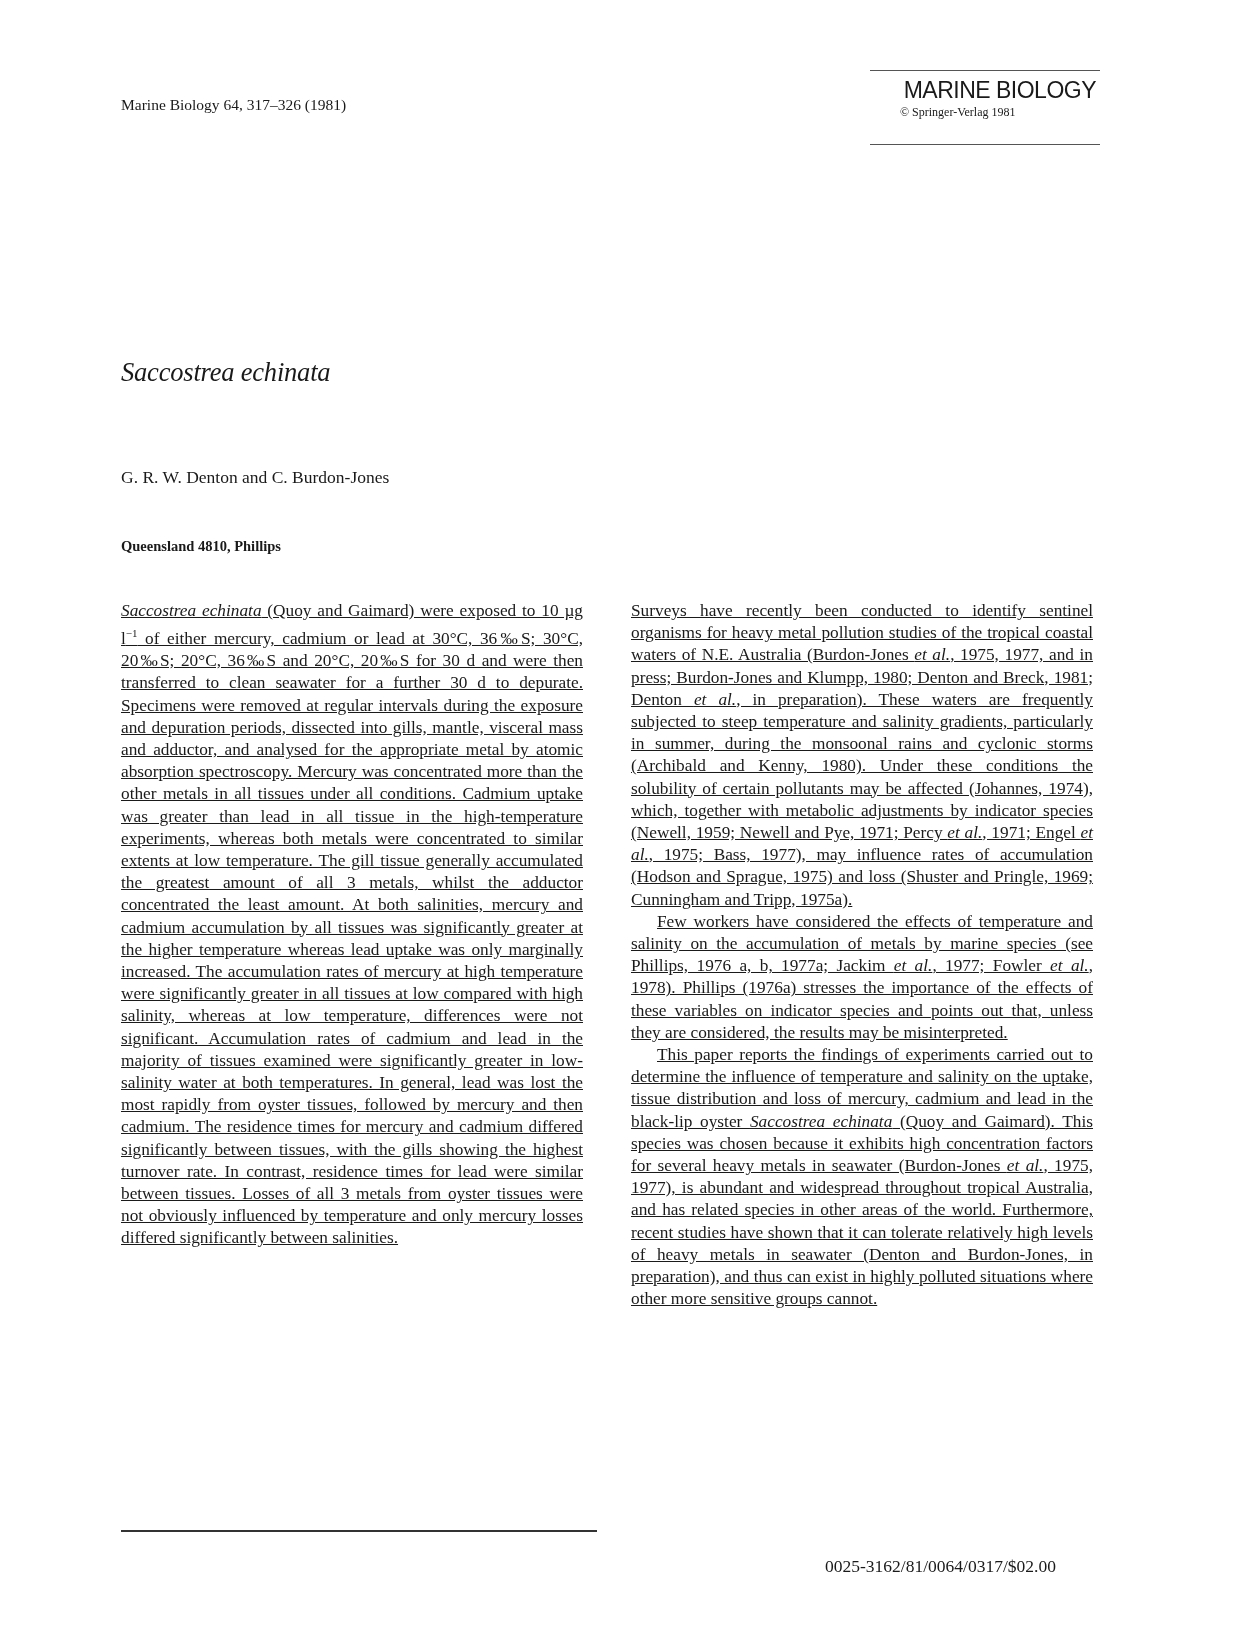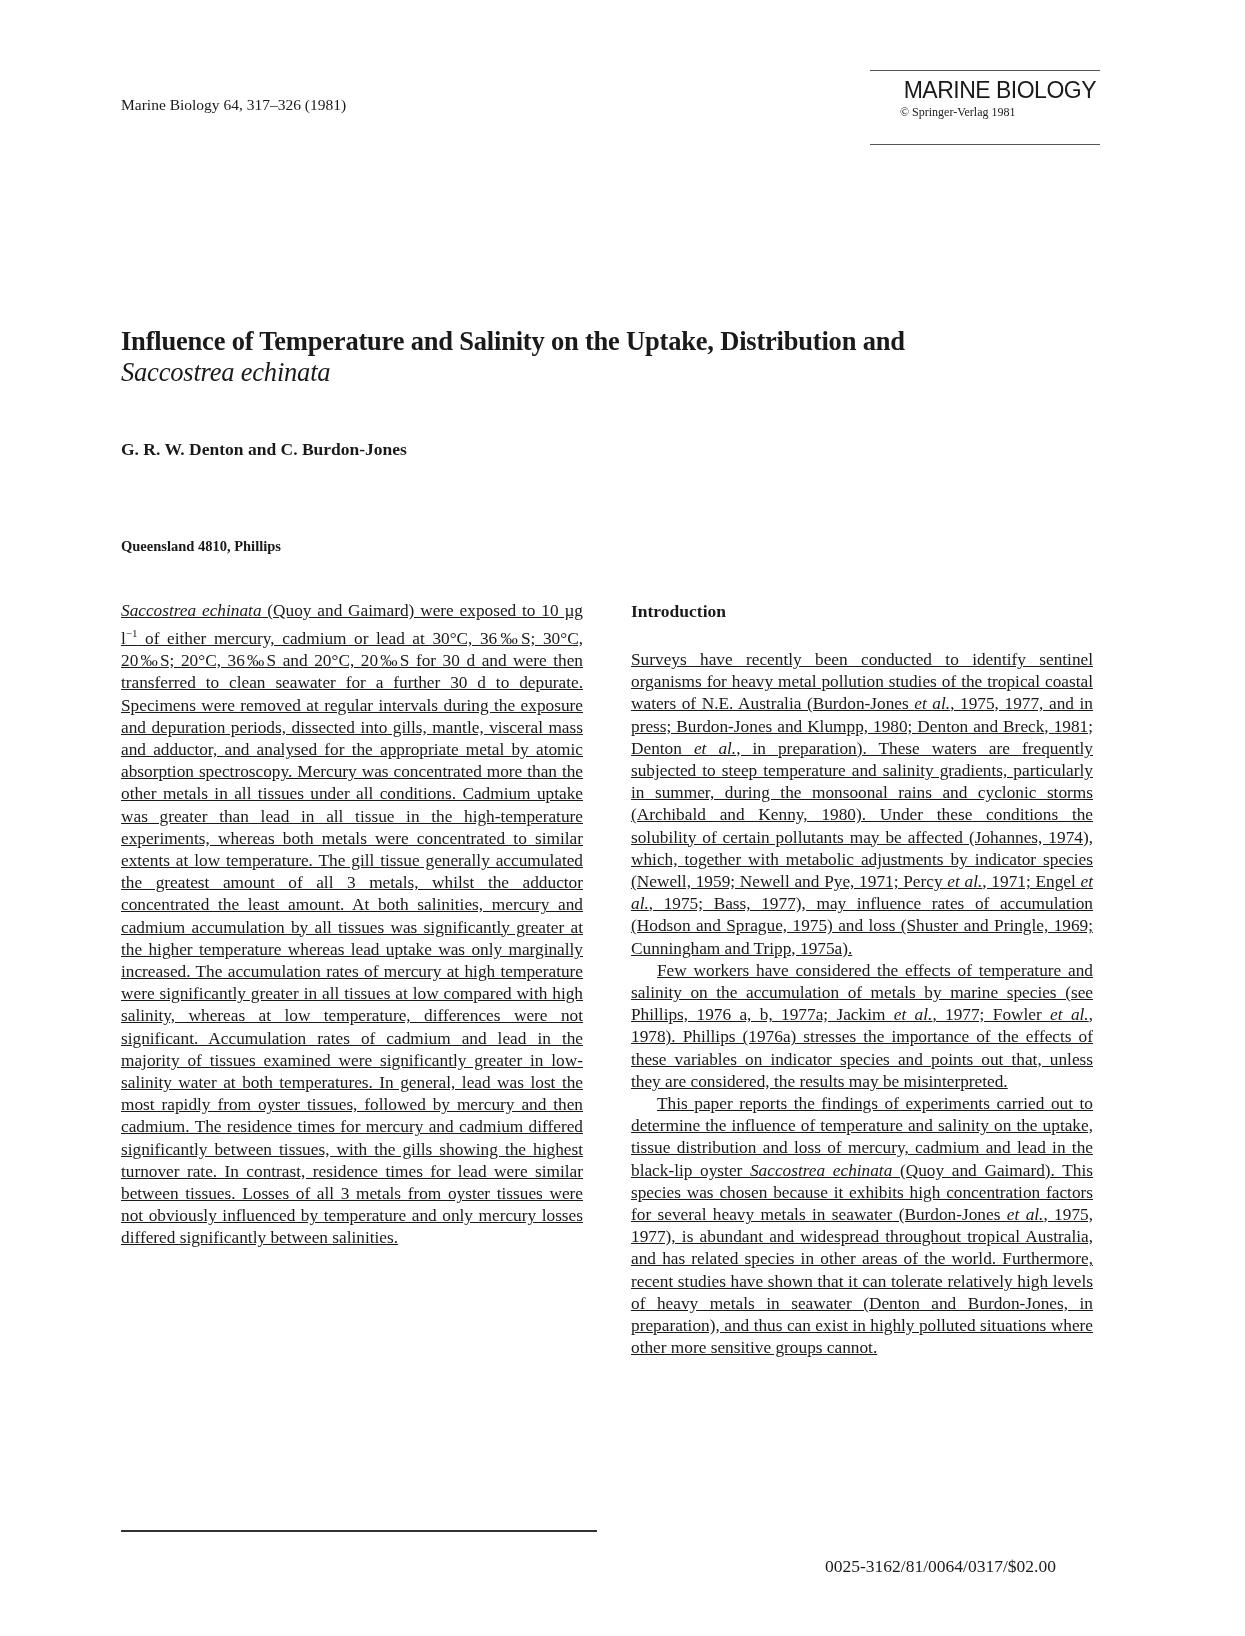--- a/index.html
+++ b/index.html
@@ -15,21 +15,21 @@
     font-family: "Liberation Sans", "DejaVu Sans", sans-serif;
     font-weight: normal; font-size: 23px; letter-spacing: -0.5px;
     text-align: right; margin-top: 6px; line-height: 26px; padding-right: 4px;
   }
   #masthead .copy { font-size: 12px; margin: 2px 0 24px 30px; }
   #title {
     left: 121px; top: 326px; width: 1000px;
     font-size: 26.5px; font-weight: bold; line-height: 31px; letter-spacing: -0.2px;
   }
   #title .species { font-style: italic; font-weight: normal; display: block; }
-  #authors { left: 121px; top: 439px; font-size: 17.5px; font-weight: bold; }
+  #authors { left: 121px; top: 467px; font-size: 17.5px; font-weight: normal; }
   #affiliation {
     left: 121px; top: 510px; width: 950px; font-size: 14.5px; font-weight: bold; line-height: 24px;
   }
   .col { position: absolute; width: 462px; font-size: 17.3px; line-height: 22.2px; }
   .col h2 { font-size: 17.5px; font-weight: bold; margin: 0 0 27px 0; line-height: 22px; }
   .col p { margin: 0; text-align: justify; text-decoration: underline; }
   .col p.indent { text-indent: 26px; }
   #abstract-col { left: 121px; top: 600px; }
   #intro-col { left: 631px; top: 600px; }
   .sup { vertical-align: super; font-size: 11px; }
@@ -43,37 +43,36 @@
 <div id="journal-ref" class="abs">Marine Biology 64, 317–326 (1981)</div>
 
 <div id="masthead" class="abs">
   <div class="rule"></div>
   <div class="brand">MARINE BIOLOGY</div>
   <div class="copy">© Springer-Verlag 1981</div>
   <div class="rule"></div>
 </div>
 
 <div id="title" class="abs">
-  <span>Influence of Temperature and Salinity on the Uptake, Distribution and</span><br>
+  <br>
   <span class="species">Saccostrea echinata</span>
 </div>
 
 <div id="authors" class="abs">G. R. W. Denton and C. Burdon-Jones</div>
 
 <div id="affiliation" class="abs">
   <br>
   <span>Queensland 4810, Phillips</span>
 </div>
 
 <div id="abstract-col" class="col">
   <p><span class="it">Saccostrea echinata</span><span> (Quoy and Gaimard) were exposed to 10 µg l</span><span class="sup">−1</span><span> of either mercury, cadmium or lead at 30°C, 36‰S; 30°C, 20‰S; 20°C, 36‰S and 20°C, 20‰S for 30 d and were then transferred to clean seawater for a further 30 d to depurate. Specimens were removed at regular intervals during the exposure and depuration periods, dissected into gills, mantle, visceral mass and adductor, and analysed for the appropriate metal by atomic absorption spectroscopy. Mercury was concentrated more than the other metals in all tissues under all conditions. Cadmium uptake was greater than lead in all tissue in the high-temperature experiments, whereas both metals were concentrated to similar extents at low temperature. The gill tissue generally accumulated the greatest amount of all 3 metals, whilst the adductor concentrated the least amount. At both salinities, mercury and cadmium accumulation by all tissues was significantly greater at the higher temperature whereas lead uptake was only marginally increased. The accumulation rates of mercury at high temperature were significantly greater in all tissues at low compared with high salinity, whereas at low temperature, differences were not significant. Accumulation rates of cadmium and lead in the majority of tissues examined were significantly greater in low-salinity water at both temperatures. In general, lead was lost the most rapidly from oyster tissues, followed by mercury and then cadmium. The residence times for mercury and cadmium differed significantly between tissues, with the gills showing the highest turnover rate. In contrast, residence times for lead were similar between tissues. Losses of all 3 metals from oyster tissues were not obviously influenced by temperature and only mercury losses differed significantly between salinities.</span></p>
 </div>
 
 <div id="intro-col" class="col">
-  <h2>Introduction</h2>
   <p><span>Surveys have recently been conducted to identify sentinel organisms for heavy metal pollution studies of the tropical coastal waters of N.E. Australia (Burdon-Jones </span><span class="it">et al.</span><span>, 1975, 1977, and in press; Burdon-Jones and Klumpp, 1980; Denton and Breck, 1981; Denton </span><span class="it">et al.</span><span>, in preparation). These waters are frequently subjected to steep temperature and salinity gradients, particularly in summer, during the monsoonal rains and cyclonic storms (Archibald and Kenny, 1980). Under these conditions the solubility of certain pollutants may be affected (Johannes, 1974), which, together with metabolic adjustments by indicator species (Newell, 1959; Newell and Pye, 1971; Percy </span><span class="it">et al.</span><span>, 1971; Engel </span><span class="it">et al.</span><span>, 1975; Bass, 1977), may influence rates of accumulation (Hodson and Sprague, 1975) and loss (Shuster and Pringle, 1969; Cunningham and Tripp, 1975a).</span></p>
   <p class="indent"><span>Few workers have considered the effects of temperature and salinity on the accumulation of metals by marine species (see Phillips, 1976 a, b, 1977a; Jackim </span><span class="it">et al.</span><span>, 1977; Fowler </span><span class="it">et al.</span><span>, 1978). Phillips (1976a) stresses the importance of the effects of these variables on indicator species and points out that, unless they are considered, the results may be misinterpreted.</span></p>
   <p class="indent"><span>This paper reports the findings of experiments carried out to determine the influence of temperature and salinity on the uptake, tissue distribution and loss of mercury, cadmium and lead in the black-lip oyster </span><span class="it">Saccostrea echinata</span><span> (Quoy and Gaimard). This species was chosen because it exhibits high concentration factors for several heavy metals in seawater (Burdon-Jones </span><span class="it">et al.</span><span>, 1975, 1977), is abundant and widespread throughout tropical Australia, and has related species in other areas of the world. Furthermore, recent studies have shown that it can tolerate relatively high levels of heavy metals in seawater (Denton and Burdon-Jones, in preparation), and thus can exist in highly polluted situations where other more sensitive groups cannot.</span></p>
 </div>
 
 <div id="footnote-rule" class="abs"></div>
 
 <div id="doi-code" class="abs">0025-3162/81/0064/0317/$02.00</div>
 
 </body></html>

